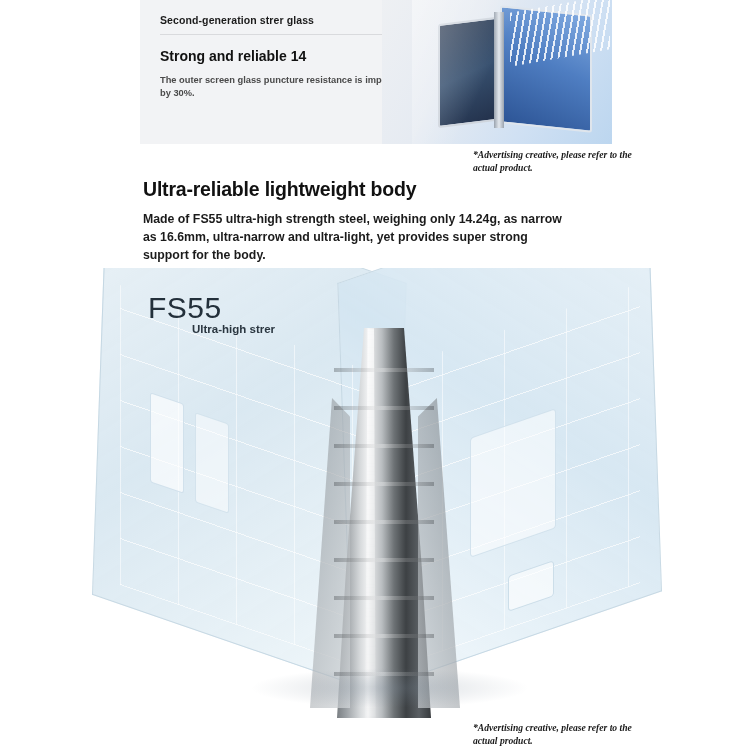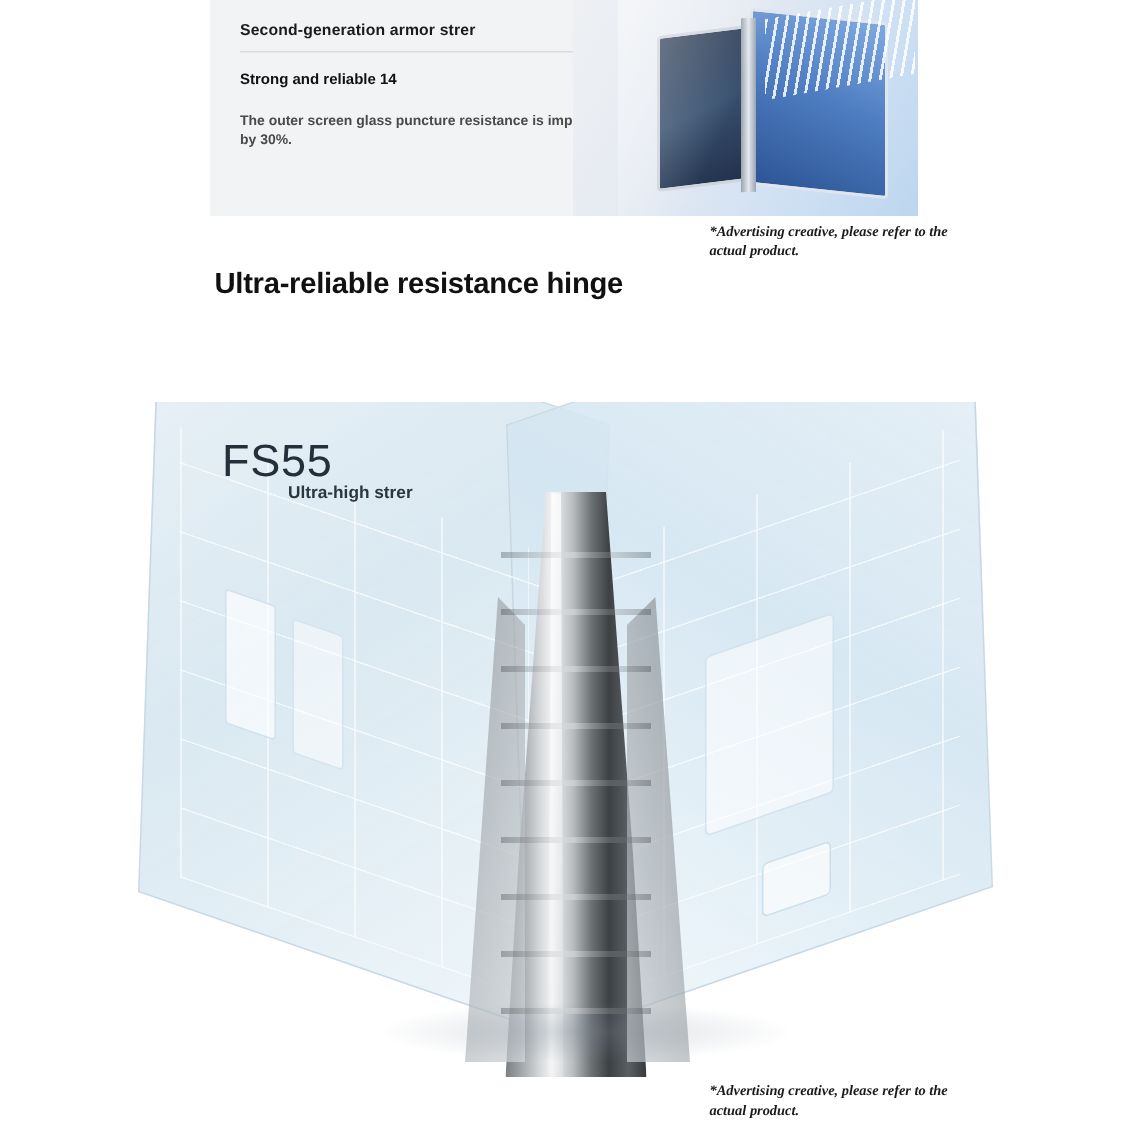--- a/index.html
+++ b/index.html
@@ -24,21 +24,21 @@
     position: absolute; left: 20px; top: 14px;
     font-size: 10.5px; font-weight: bold; color: #1b1b1b;
     letter-spacing: .1px;
   }
   .top-panel .tp-rule {
     position: absolute; left: 20px; top: 34px; width: 432px; height: 1px;
     background: #d9dadd;
   }
   .top-panel .tp-title {
     position: absolute; left: 20px; top: 48px;
-    font-size: 10px; font-weight: bold; color: #111;
+    font-size: 14px; font-weight: bold; color: #111;
   }
   .top-panel .tp-body {
     position: absolute; left: 20px; top: 74px; width: 250px;
     font-size: 9.3px; line-height: 13px; font-weight: bold; color: #4a4a4a;
   }
   
   .tp-art {
     position: absolute; right: 0; top: 0; width: 230px; height: 144px;
   }
   .tp-art .sky {
@@ -196,38 +196,39 @@
     position: absolute; left: 148px; top: 323px;
     font-size: 11.5px; font-weight: bold; color: #2a3640; padding-left: 44px;
   }
 </style>
 </head>
 <body>
 
 <div class="page">
 
   <div class="top-panel">
-    <div class="tp-label">Second-generation armor strer</div>
+    <div class="tp-label">Second-generation strer glass</div>
     <div class="tp-rule"></div>
     <div class="tp-title">Strong and reliable 14</div>
     <div class="tp-body">The outer screen glass puncture resistance is improved by 30%.</div>
 
     <div class="tp-art">
       <div class="sky"></div>
       <div class="screen-left"></div>
       <div class="screen-right"></div>
       <div class="spine"></div>
       <div class="stripe-band"></div>
       <div class="glass-flare"></div>
     </div>
   </div>
 
   <div class="disclaimer disclaimer-1">*Advertising creative, please refer to the actual product.</div>
 
-  <div class="headline">Ultra-reliable resistance hinge</div>
+  <div class="headline">Ultra-reliable lightweight body</div>
+  <div class="subcopy">Made of FS55 ultra-high strength steel, weighing only 14.24g, as narrow as 16.6mm, ultra-narrow and ultra-light, yet provides super strong support for the body.</div>
 
   <div class="hero">
     <div class="glass-left"></div>
     <div class="glass-right"></div>
     <div class="panel-grid-l"></div>
     <div class="panel-grid-r"></div>
     <div class="chip-a"></div>
     <div class="chip-b"></div>
     <div class="chip-c"></div>
     <div class="chip-d"></div>

